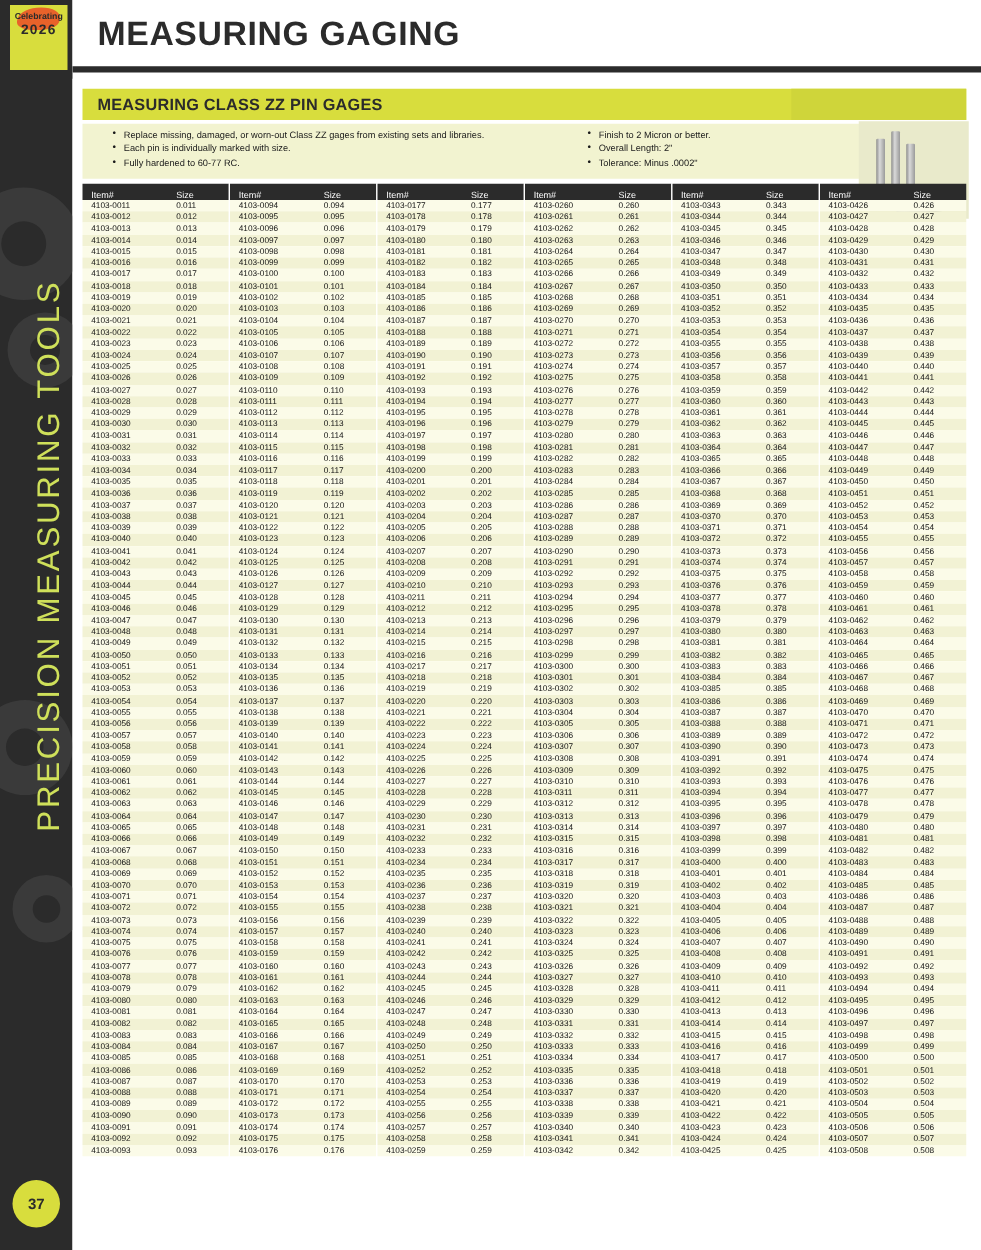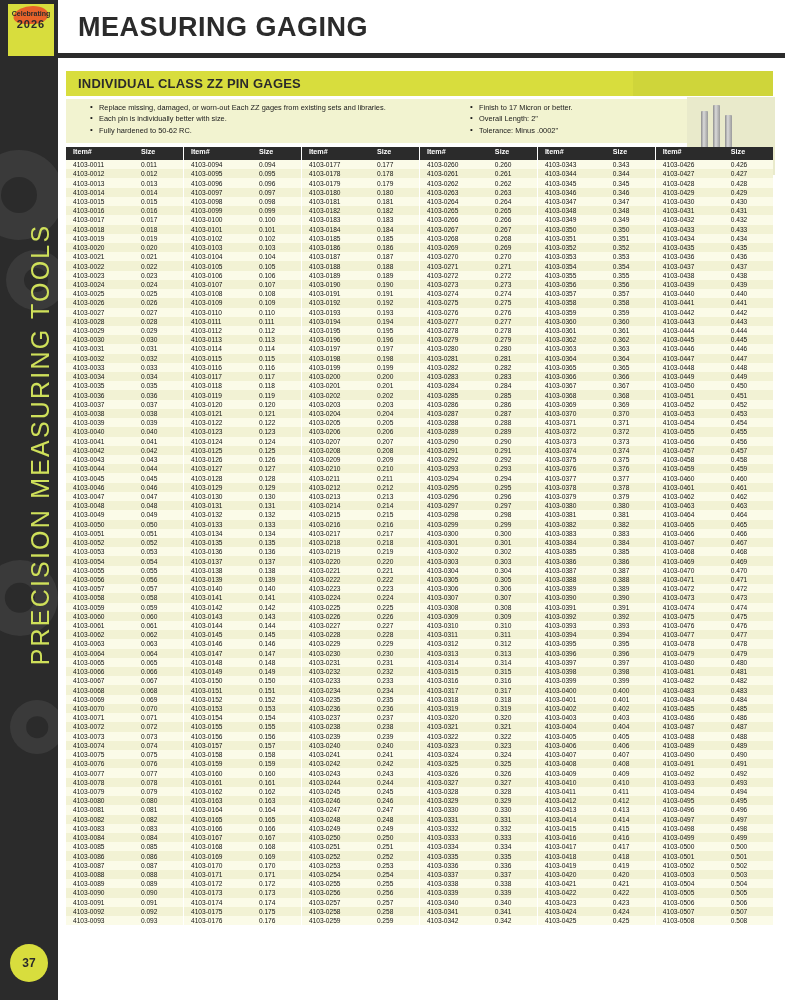--- a/index.html
+++ b/index.html
@@ -144,21 +144,21 @@
   .table-wrap{
     position:absolute; left:8px; top:84px; width:707px; height:848px;
     display:flex; gap:0;
   }
   .col-group{
     width:141.4px;
     display:flex; flex-direction:column;
   }
   .col-head{
     display:flex; height:13px; background:#2b2b2b; color:#ffffff;
-    font-size:7.2px; font-weight:bold; align-items:flex-start;
+    font-size:7.2px; font-weight:normal; align-items:flex-end;
   }
   .col-head .h-item{ width:58%; padding-left:7px;}
   .col-head .h-size{ width:42%; padding-left:7px;}
   .rows{ flex:1; }
   .row{
     display:flex; height:9.22px; font-size:6.6px; color:#111;
     align-items:center;
     background:#fbfbe8;
   }
   .row.alt{ background:#f2f2d4; }
@@ -184,31 +184,31 @@
 <div class="celebrate-badge">
   <div class="swoosh"></div>
   <span style="position:relative; z-index:2;">Celebrating</span>
   <span class="yr" style="position:relative; z-index:2;">2026</span>
 </div>
 
 <div class="content">
 
   <div class="section-bar">
     <div class="stripe"></div>
-    <div class="section-title">INDIVIDUAL CLASS ZZ PIN GAGES</div>
+    <div class="section-title">MEASURING CLASS ZZ PIN GAGES</div>
   </div>
 
   <div class="bullets">
     <div class="bullet-col left">
-      <div>Replace missing, damaged, or worn-out Each ZZ gages from existing sets and libraries.</div>
-      <div>Each pin is individually better with size.</div>
-      <div>Fully hardened to 50-62 RC.</div>
+      <div>Replace missing, damaged, or worn-out Class ZZ gages from existing sets and libraries.</div>
+      <div>Each pin is individually marked with size.</div>
+      <div>Fully hardened to 60-77 RC.</div>
     </div>
     <div class="bullet-col right">
-      <div>Finish to 17 Micron or better.</div>
+      <div>Finish to 2 Micron or better.</div>
       <div>Overall Length: 2"</div>
       <div>Tolerance: Minus .0002"</div>
     </div>
   </div>
 
   <div class="photo">
     <div class="pin p1"></div>
     <div class="pin p2"></div>
     <div class="pin p3"></div>
     <div class="pin lying"></div>

